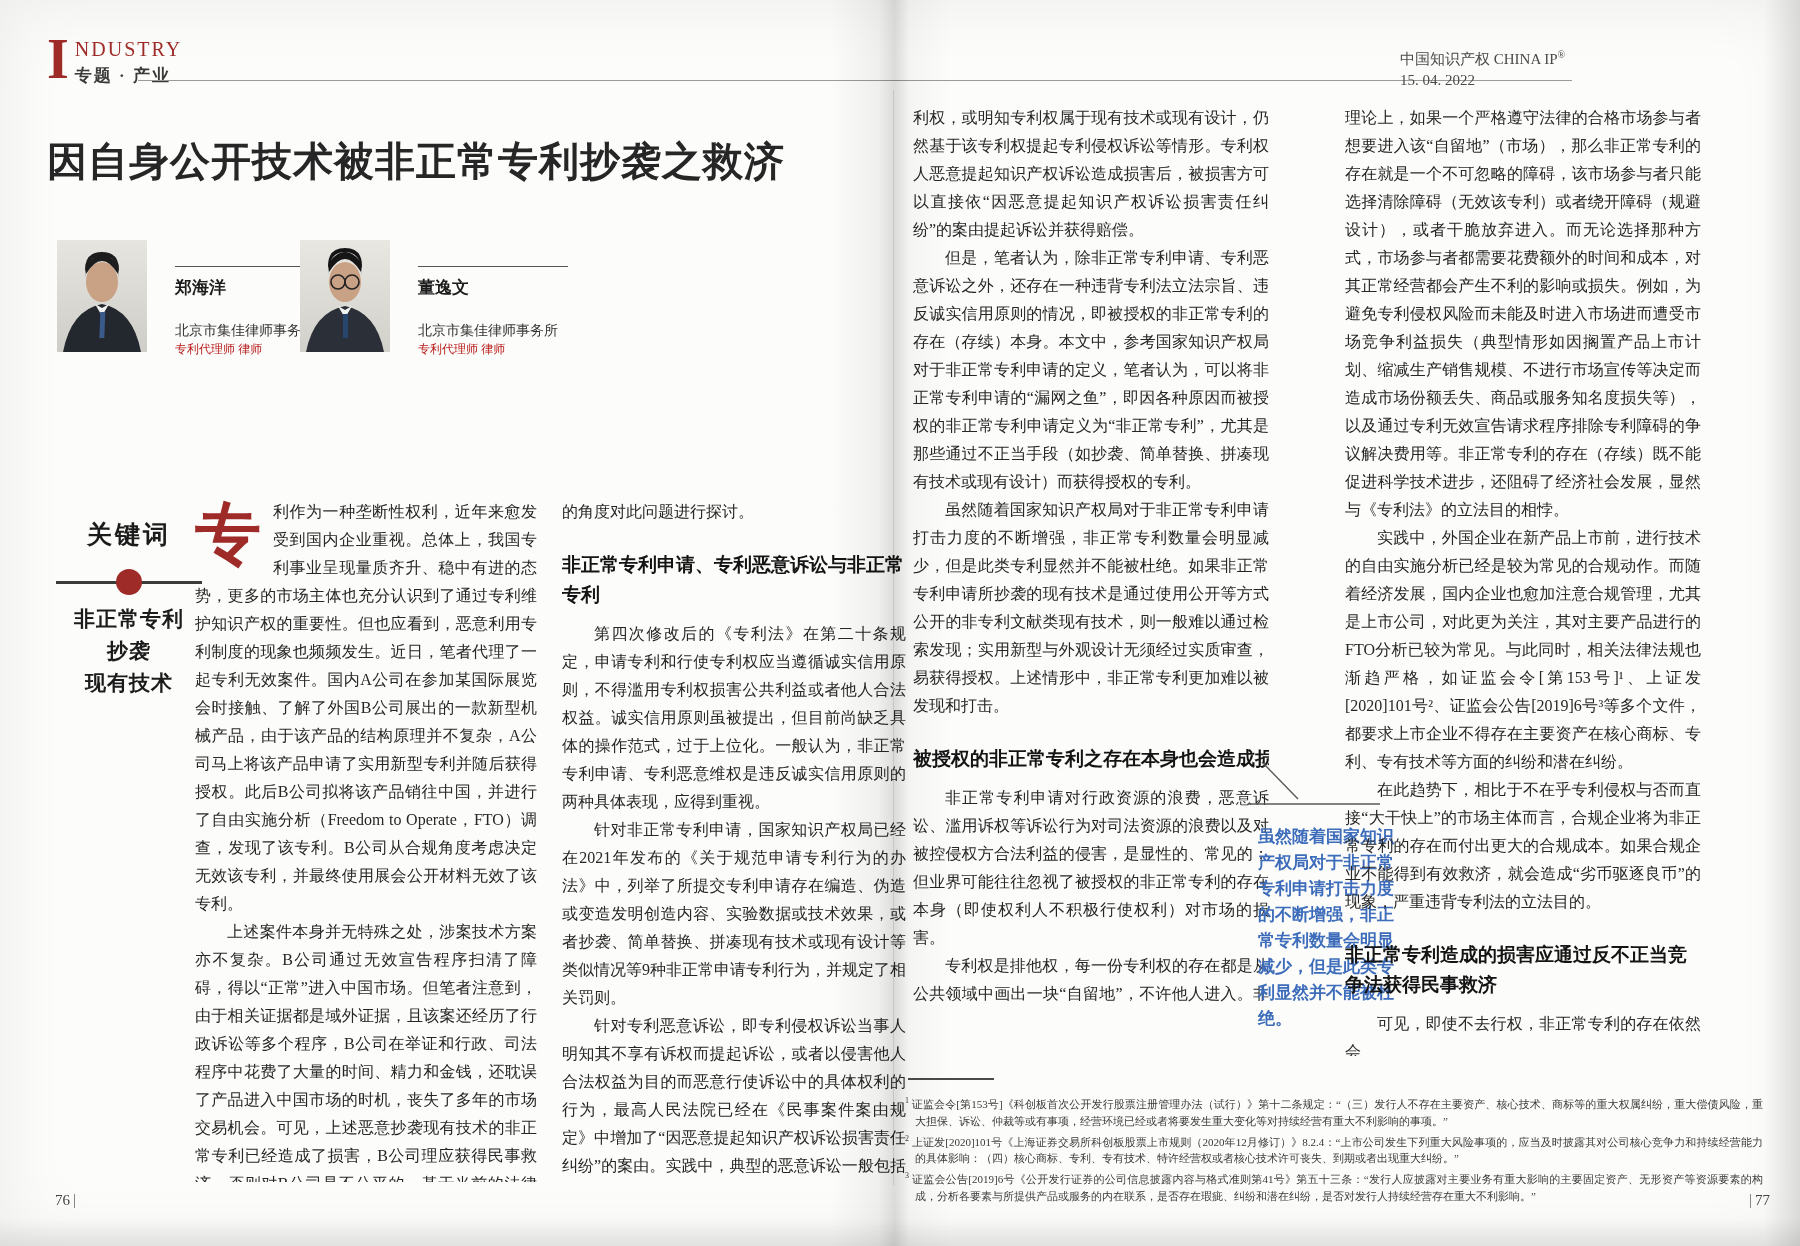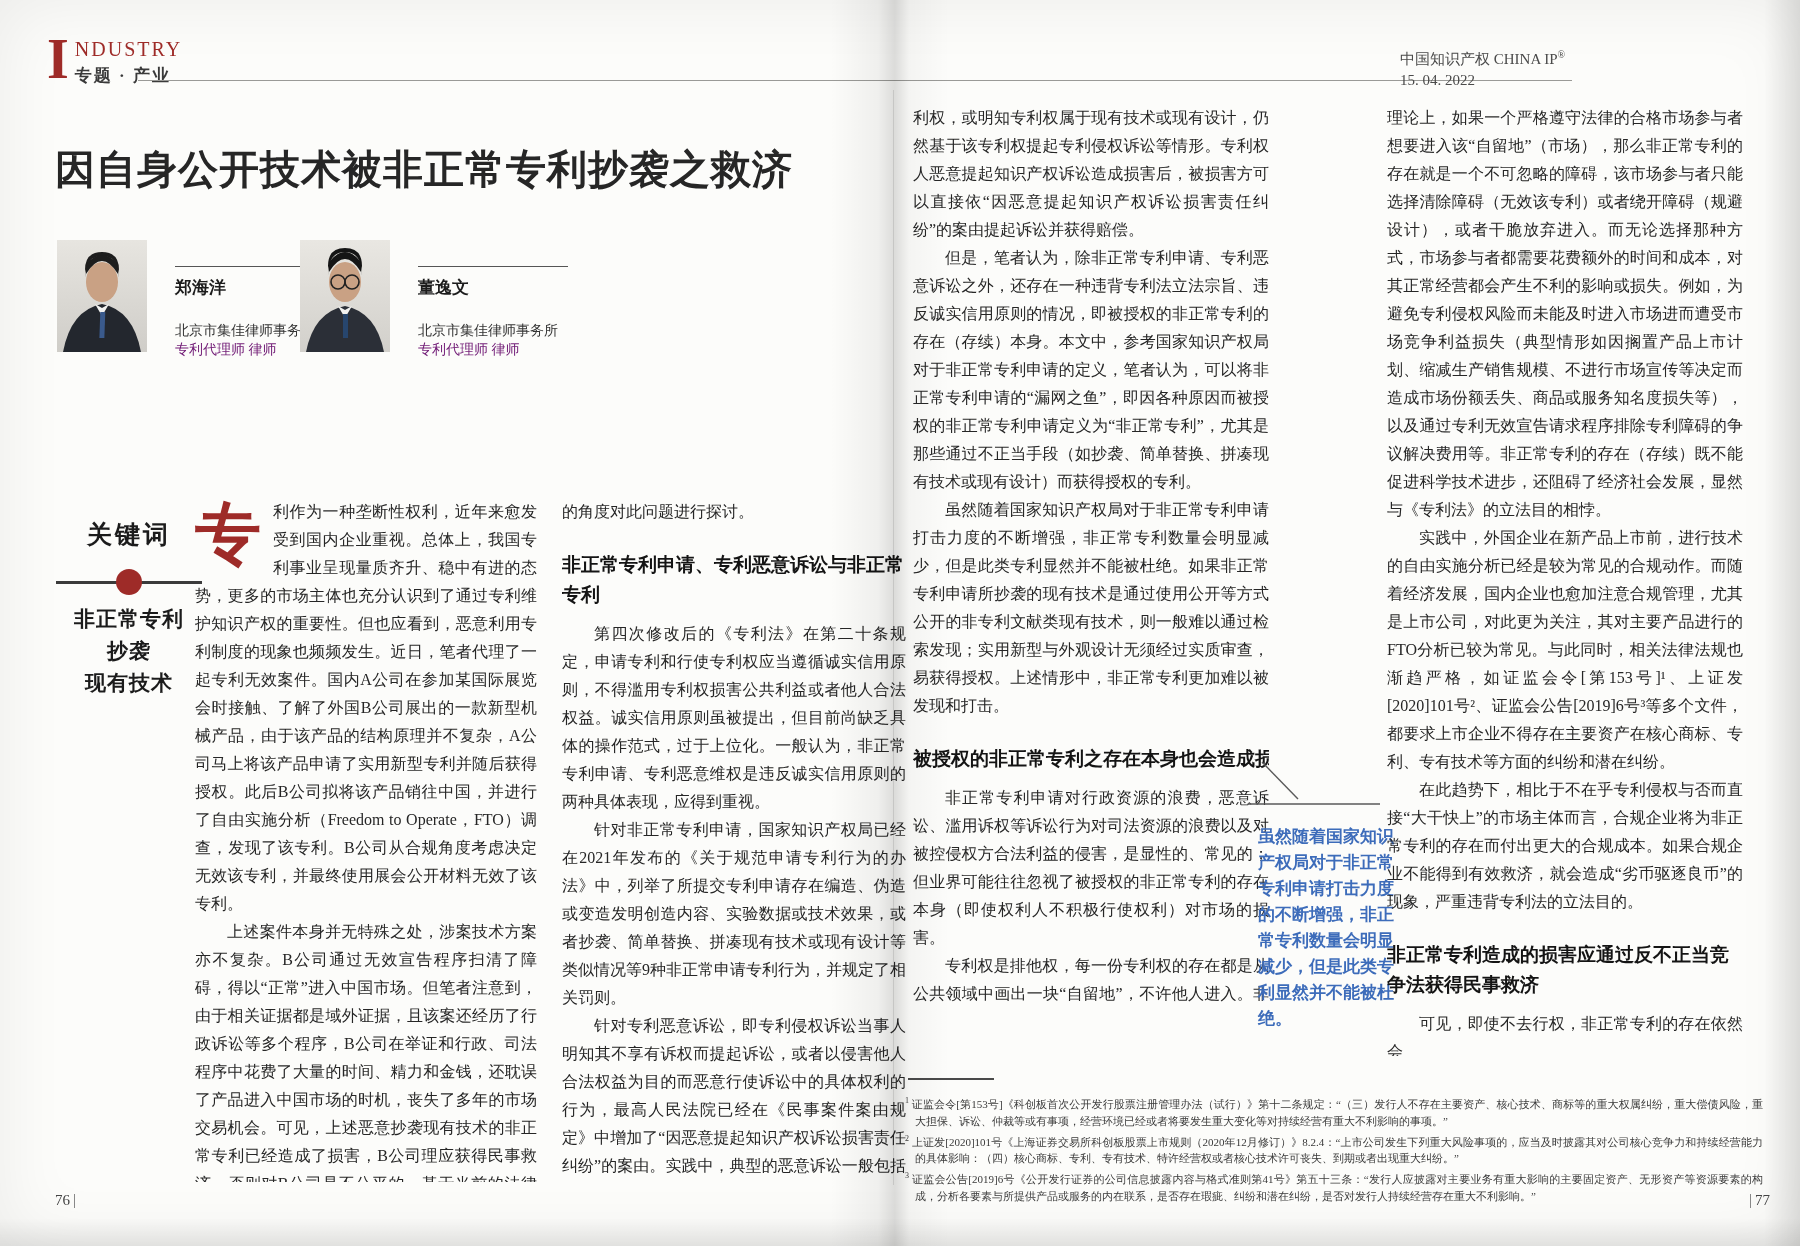--- a/index.html
+++ b/index.html
@@ -40,21 +40,21 @@
 
   
   .title{left:47px;top:134px;width:790px;font-family:"Liberation Sans",sans-serif;
     font-weight:bold;font-size:40px;letter-spacing:1px;color:#262626;white-space:nowrap;}
   .author{display:flex;}
   .author-photo{width:90px;height:112px;flex:0 0 90px;background:#d8d6d1;}
   .author-info{margin-left:28px;padding-top:26px;font-family:"Liberation Sans",sans-serif;}
   .author-rule{width:150px;height:1px;background:#555;}
   .author-name{font-weight:bold;font-size:17px;color:#1c1c1c;margin-top:9px;}
   .author-org{font-size:14px;color:#333;margin-top:22px;line-height:19px;}
-  .author-role{font-size:14px;color:#701a75;line-height:19px;font-family:Liberation Serif, serif;}
+  .author-role{font-size:12px;color:#b91c1c;line-height:19px;}
 
   
   .kw{left:50px;top:518px;width:158px;text-align:center;}
   .kw-label{font-size:25px;font-weight:bold;color:#1b1b1b;letter-spacing:3px;}
   .kw-deco{position:relative;margin-top:18px;height:26px;}
   .kw-line{position:absolute;left:6px;right:6px;top:12px;height:3px;background:#3b3b3b;}
   .kw-dot{position:absolute;left:66px;top:0;width:26px;height:26px;border-radius:50%;background:var(--accent);}
   .kw-items{margin-top:8px;}
   .kw-item{font-size:21px;font-weight:bold;color:#1b1b1b;line-height:32px;letter-spacing:1px;}
 
@@ -67,21 +67,21 @@
     font-size:66px;line-height:62px;padding:6px 12px 2px 0;font-weight:bold;
   }
   .subhead{
     font-family:"Liberation Sans",sans-serif;font-weight:bold;color:#141414;
     font-size:19px;line-height:30px;margin:24px 0 10px 0;text-align:left;
   }
   .nowrap{white-space:nowrap;}
   #col1{left:195px;top:498px;width:342px;height:684px;}
   #col2{left:562px;top:498px;width:344px;height:684px;}
   #col3{left:913px;top:104px;width:356px;height:900px;}
-  #col4{left:1387px;top:104px;width:356px;height:952px;}
+  #col4{left:1345px;top:104px;width:356px;height:952px;}
 
   
   .pq-arrow{left:1240px;top:752px;}
   .pullquote{
     left:1258px;top:824px;width:136px;
     font-family:"Liberation Sans",sans-serif;font-weight:bold;
     font-size:17px;line-height:26px;color:var(--quote);text-align:justify;
   }
 
   
@@ -110,21 +110,21 @@
       <div class="hdr-cn">专题 · 产业</div>
     </div>
   </div>
   <div class="abs hdr-rule"></div>
 
   <div class="abs hdr-right">
     <div><span>中国知识产权 CHINA IP</span><sup class="ref">®</sup></div>
     <div>15. 04. 2022</div>
   </div>
 
-  <h1 class="abs title" style="margin:8px;">因自身公开技术被非正常专利抄袭之救济</h1>
+  <h1 class="abs title" style="margin:0;">因自身公开技术被非正常专利抄袭之救济</h1>
 
   <div class="abs author" style="left:57px;top:240px;">
     <div class="author-photo">
       <svg width="90" height="112" viewBox="0 0 90 112">
         <defs>
             <linearGradient id="bg1" x1="0" y1="0" x2="0" y2="1">
               <stop offset="0" stop-color="#e7e5e0"></stop>
               <stop offset="1" stop-color="#cfcdc8"></stop>
             </linearGradient>
           </defs>

